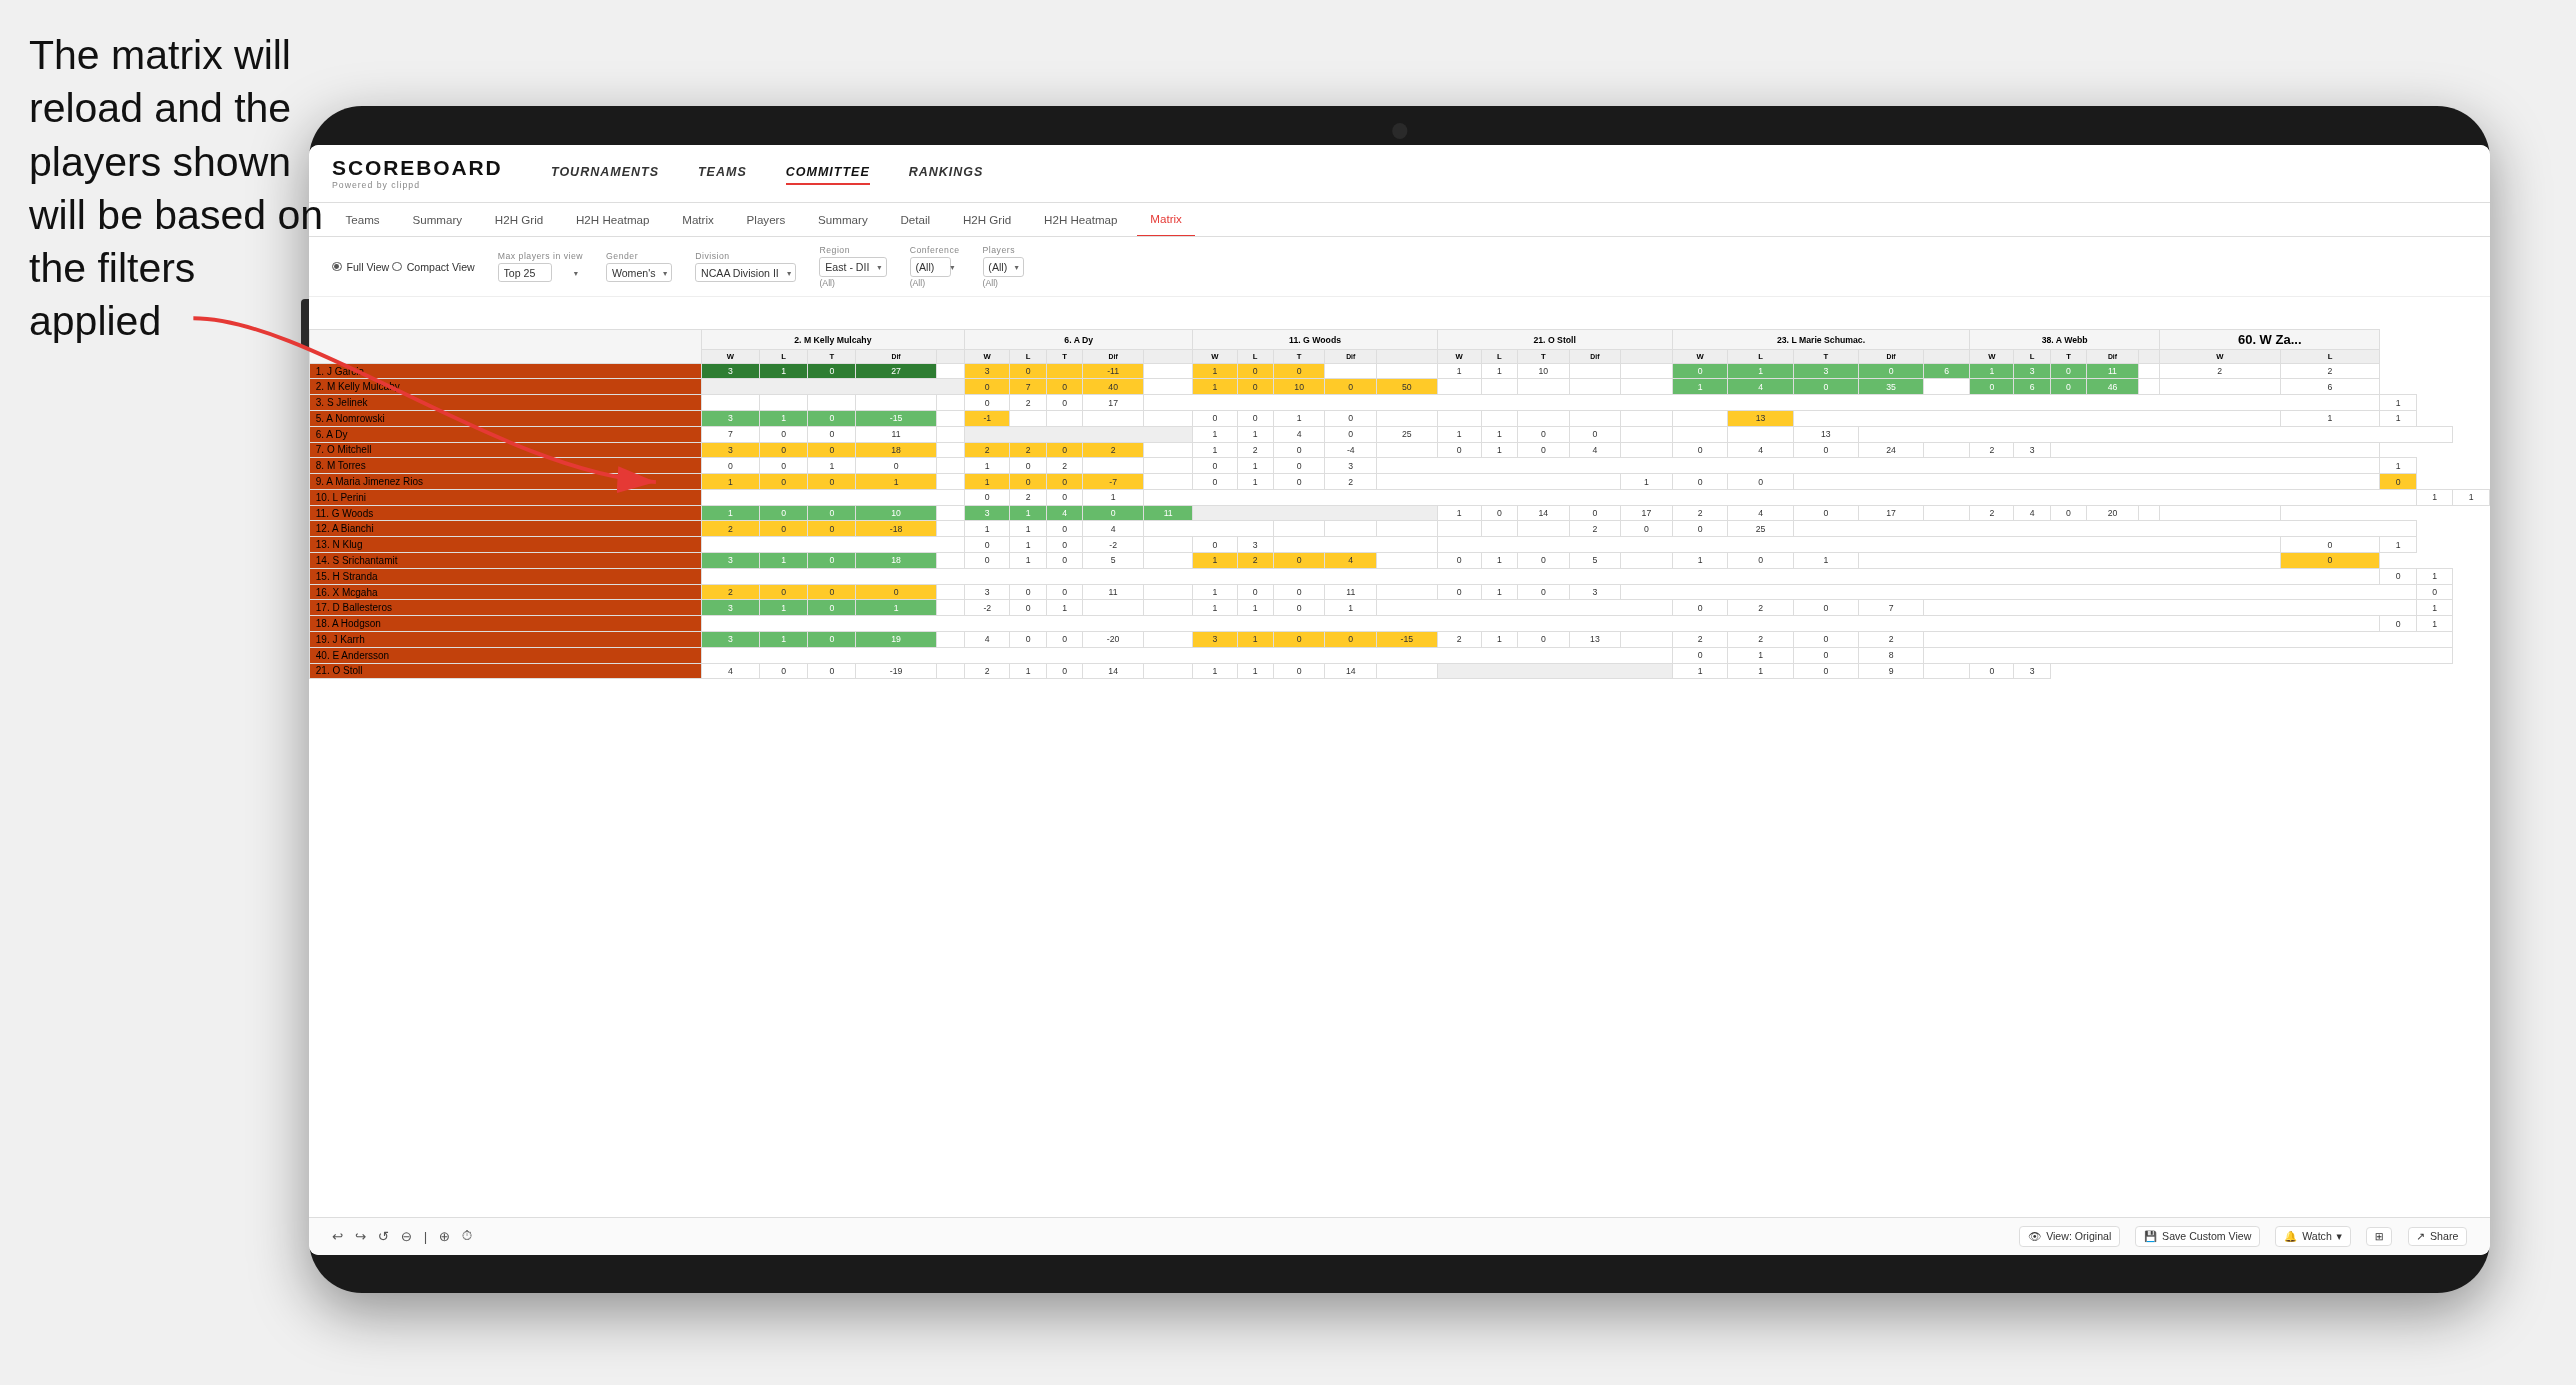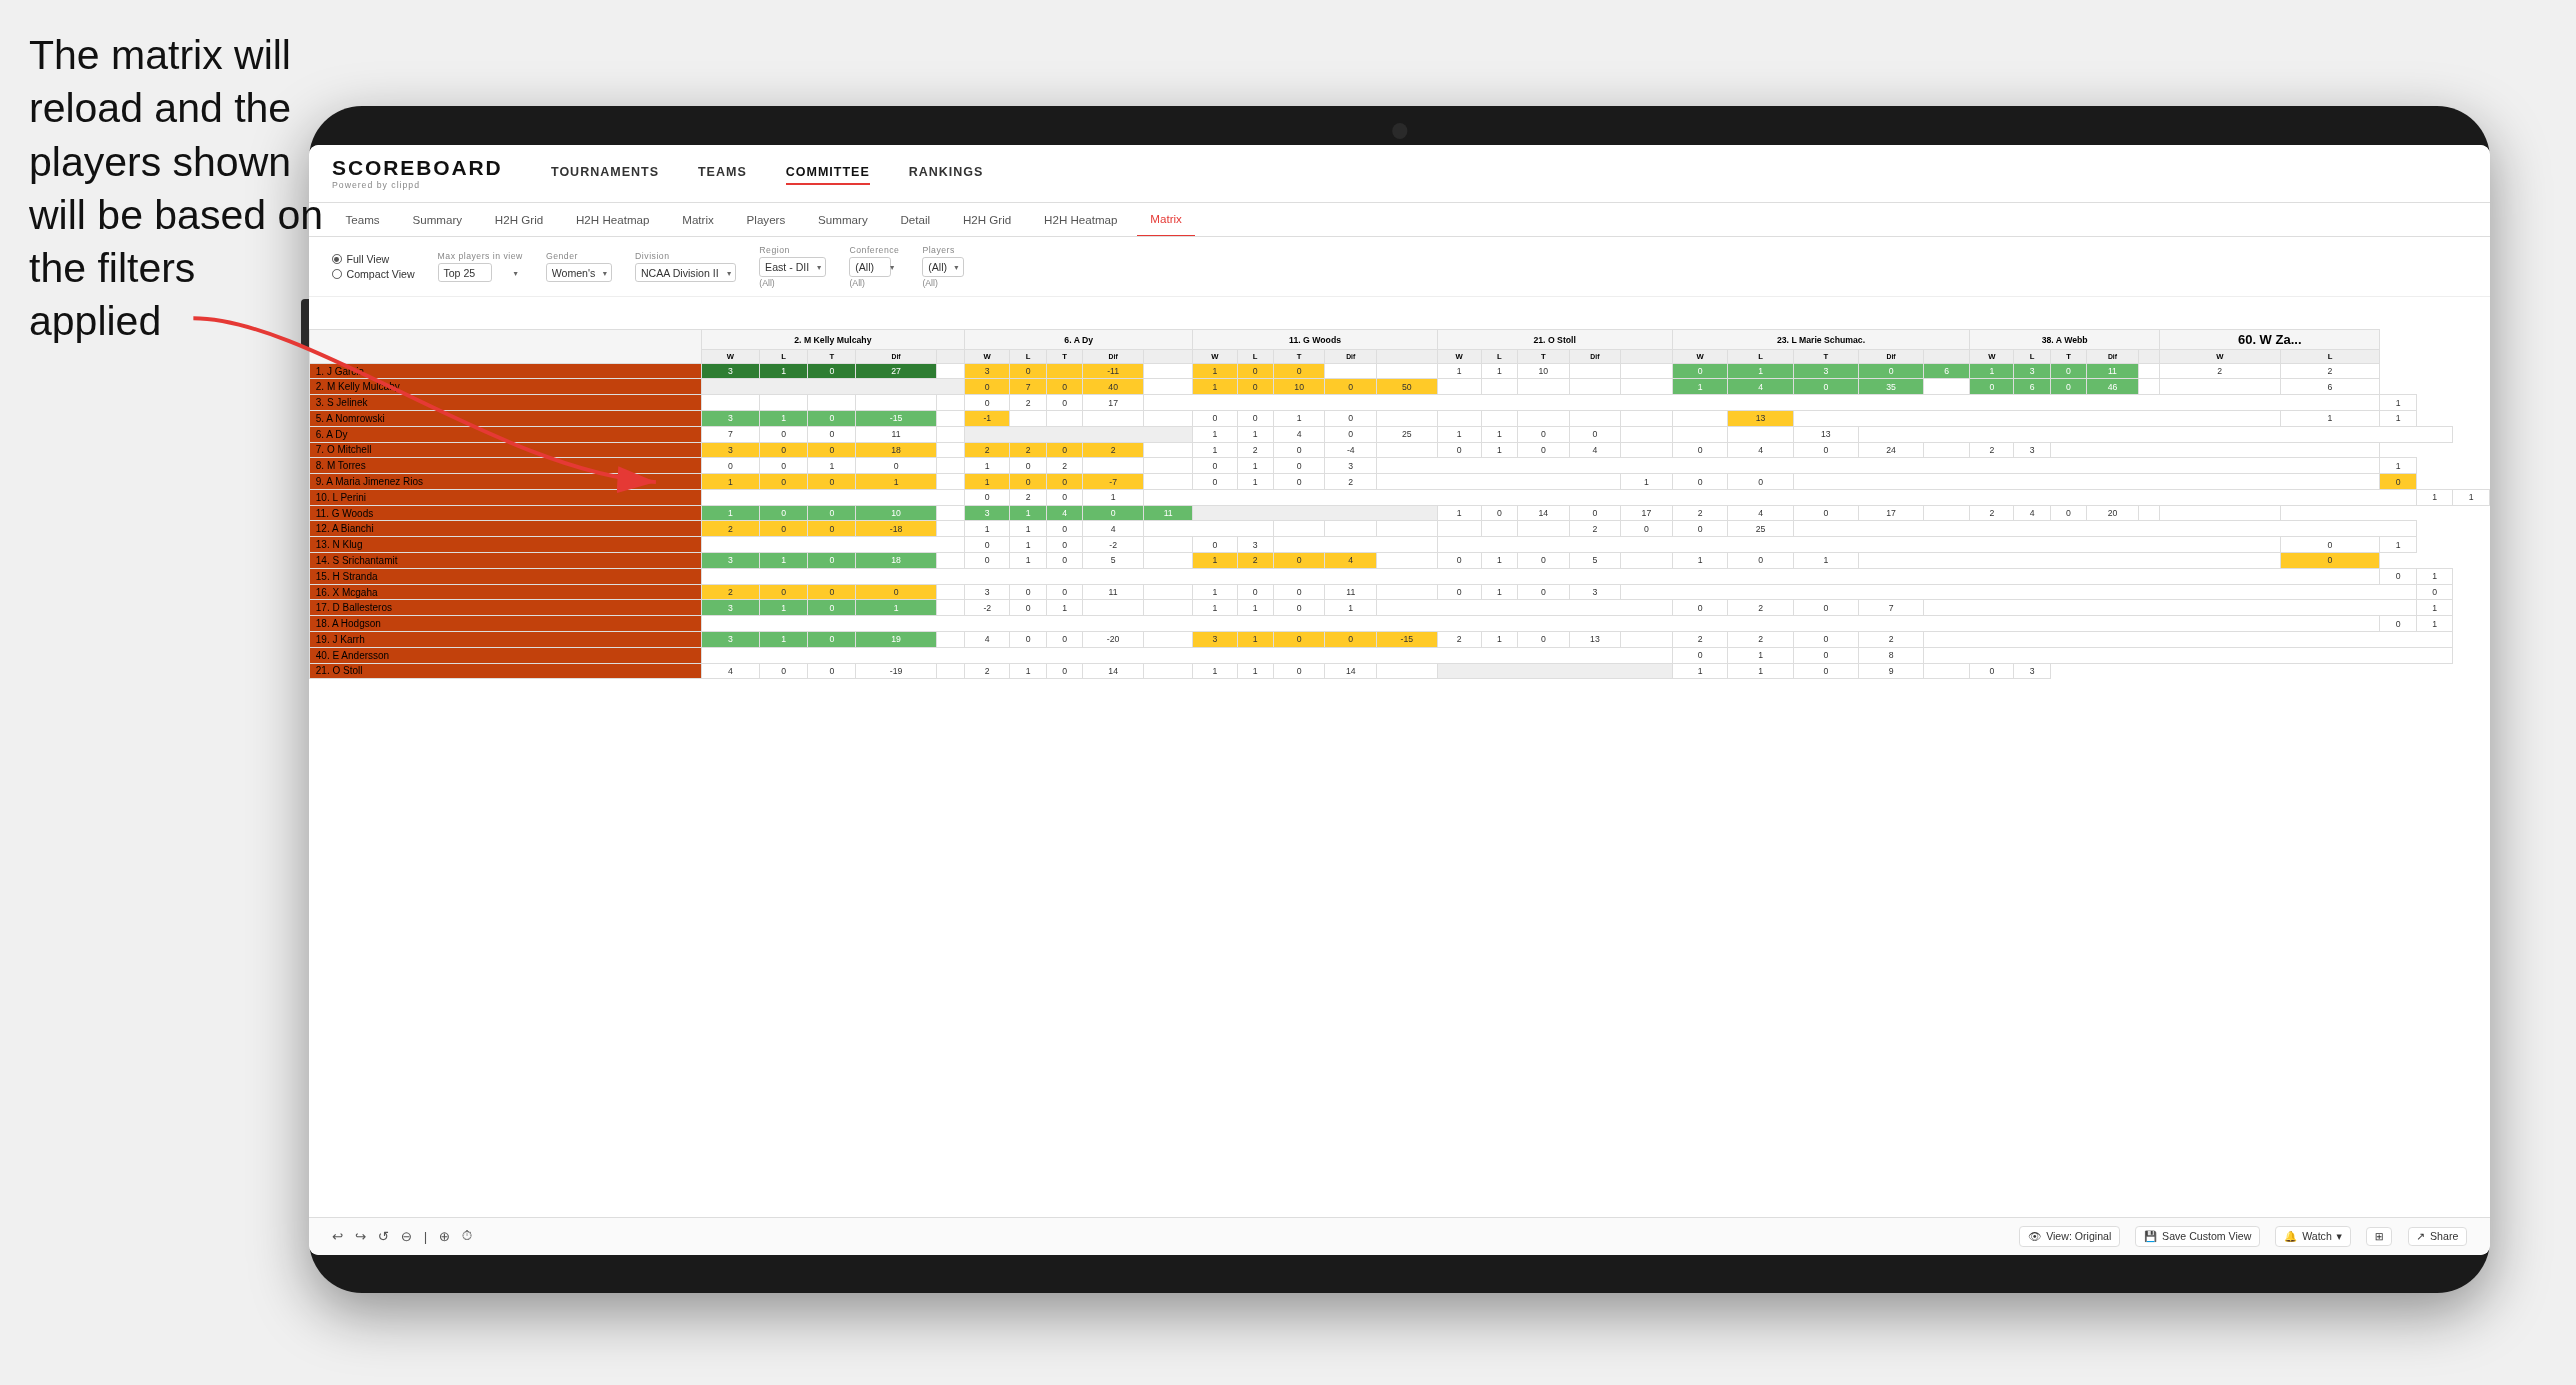--- a/index.html
+++ b/index.html
@@ -85,20 +85,21 @@
 
     .logo-sub {
       font-size: 8.7px;
       color: #888;
       letter-spacing: 1px;
     }
 
     .nav-items {
       display: flex;
       gap: 39px;
+      font-style: italic;
     }
 
     .nav-item {
       font-size: 12.5px;
       font-weight: 600;
       color: #333;
       letter-spacing: 1px;
       cursor: pointer;
       padding: 3.9px 0;
     }
@@ -136,21 +137,21 @@
       align-items: center;
       padding: 7.7px 23px;
       border-bottom: 1px solid #eee;
       background: #fff;
       gap: 23px;
       flex-wrap: wrap;
     }
 
     .view-options {
       display: flex;
-      flex-direction: column;
+      flex-direction: row;
       gap: 2.9px;
     }
 
     .view-option {
       display: flex;
       align-items: center;
       gap: 4.8px;
       font-size: 10.6px;
       color: #333;
     }

